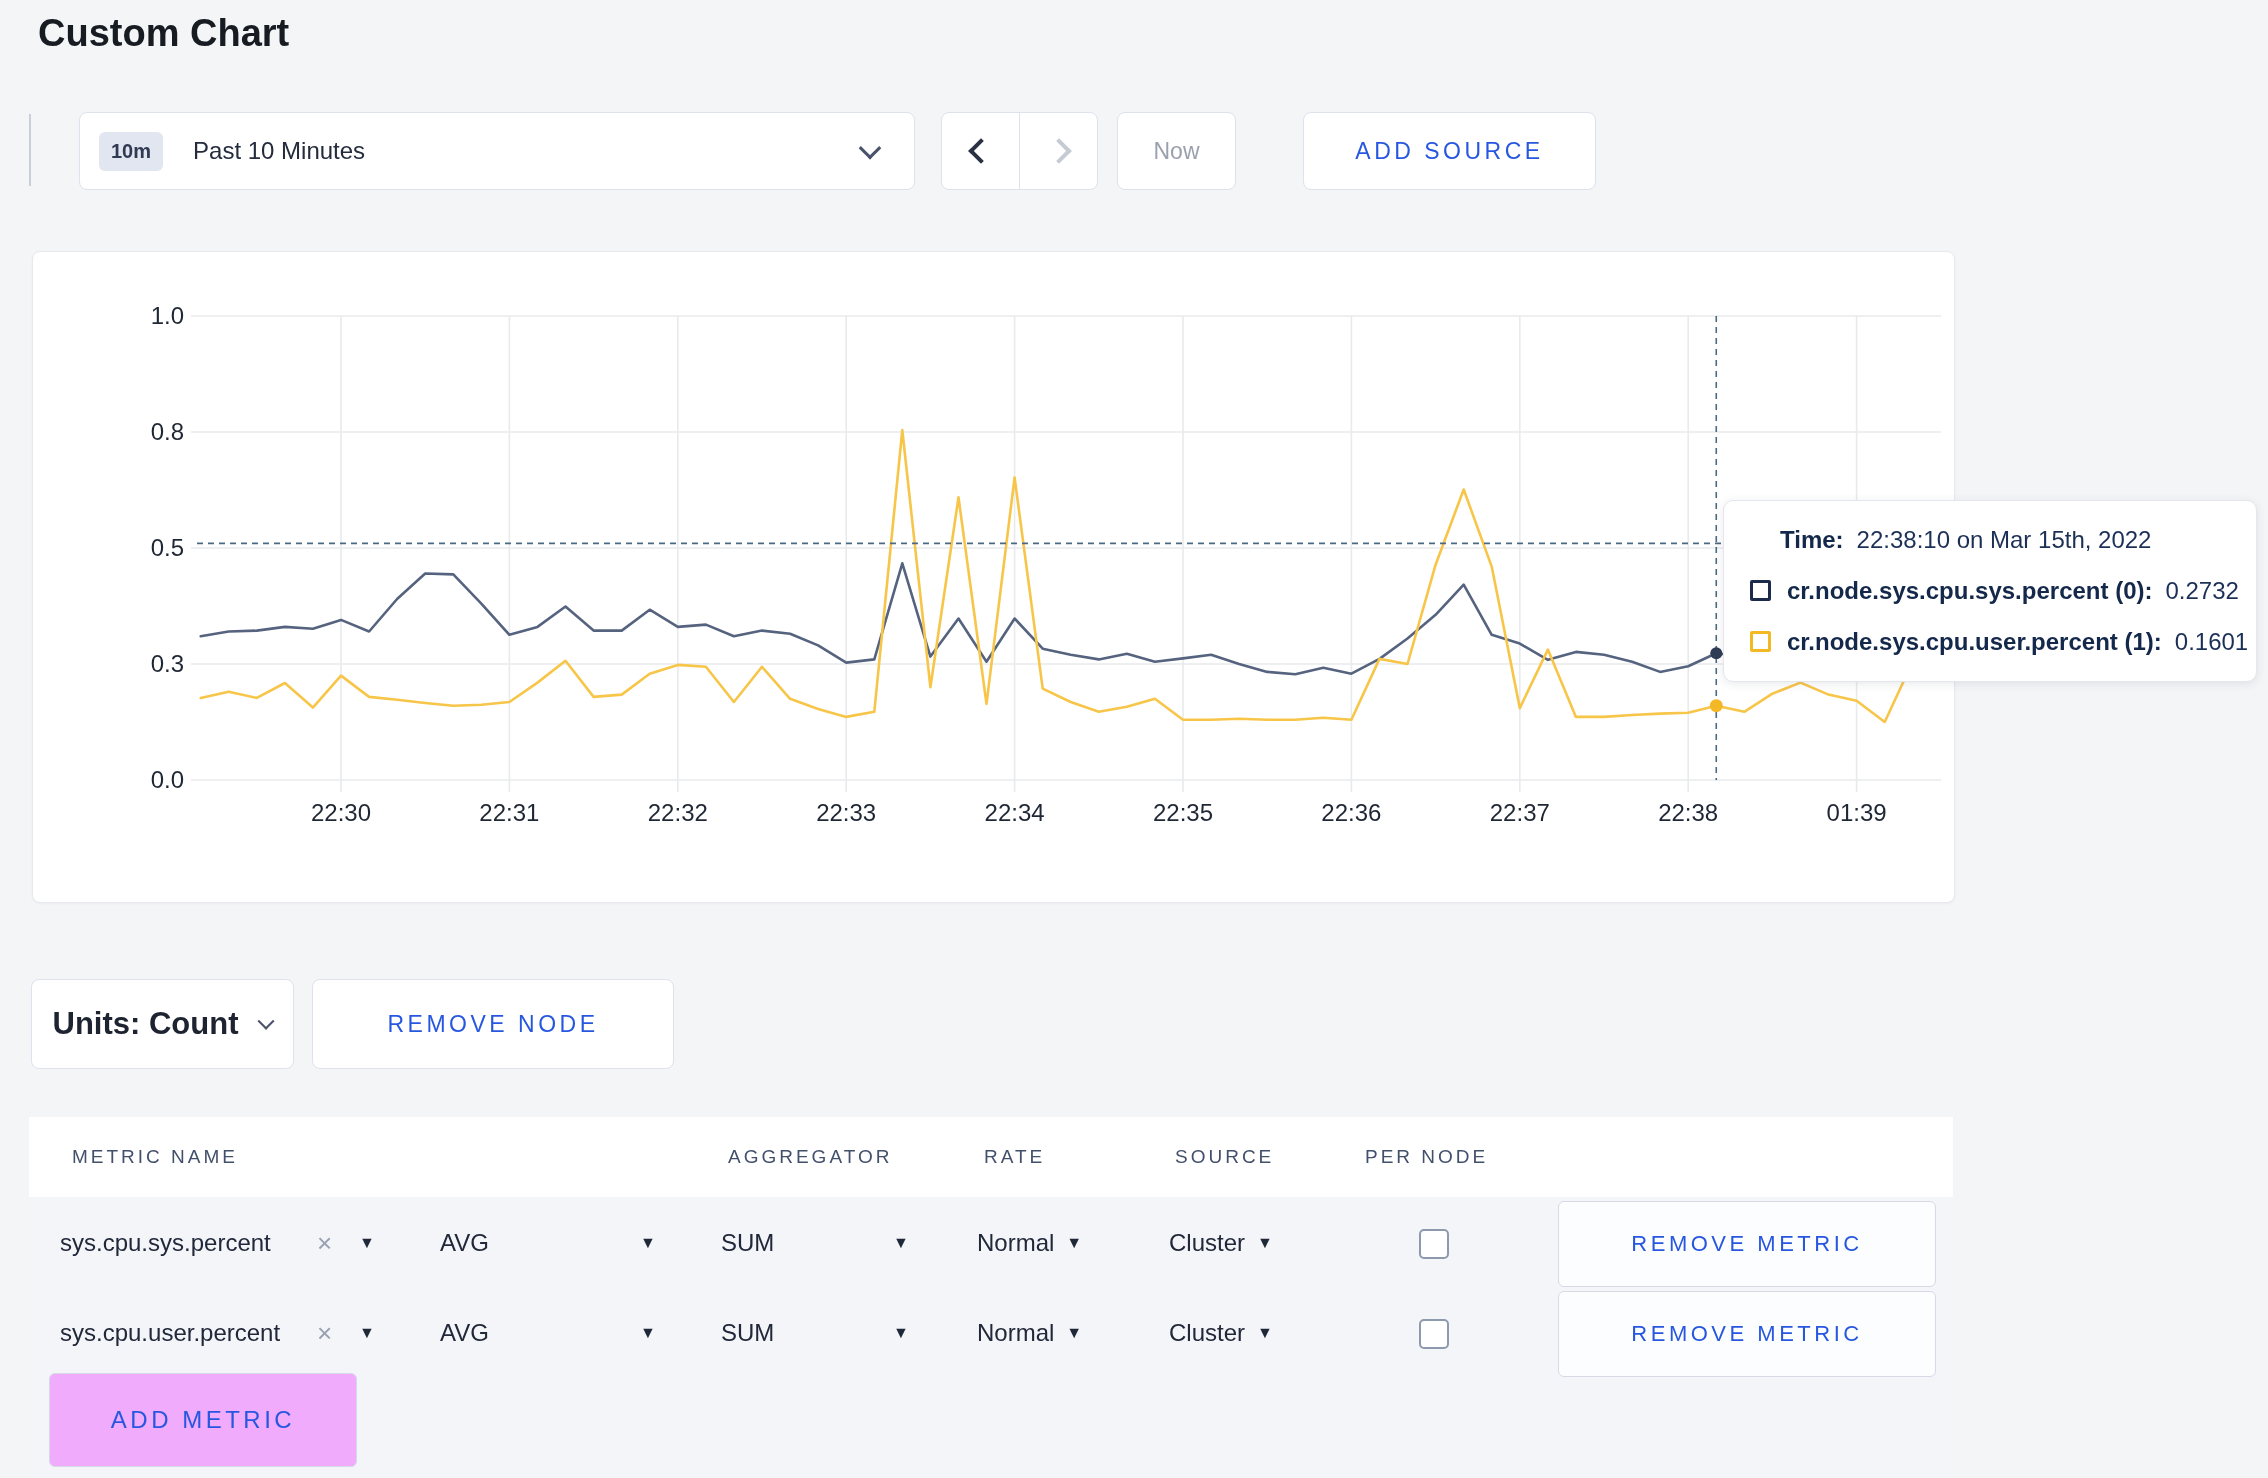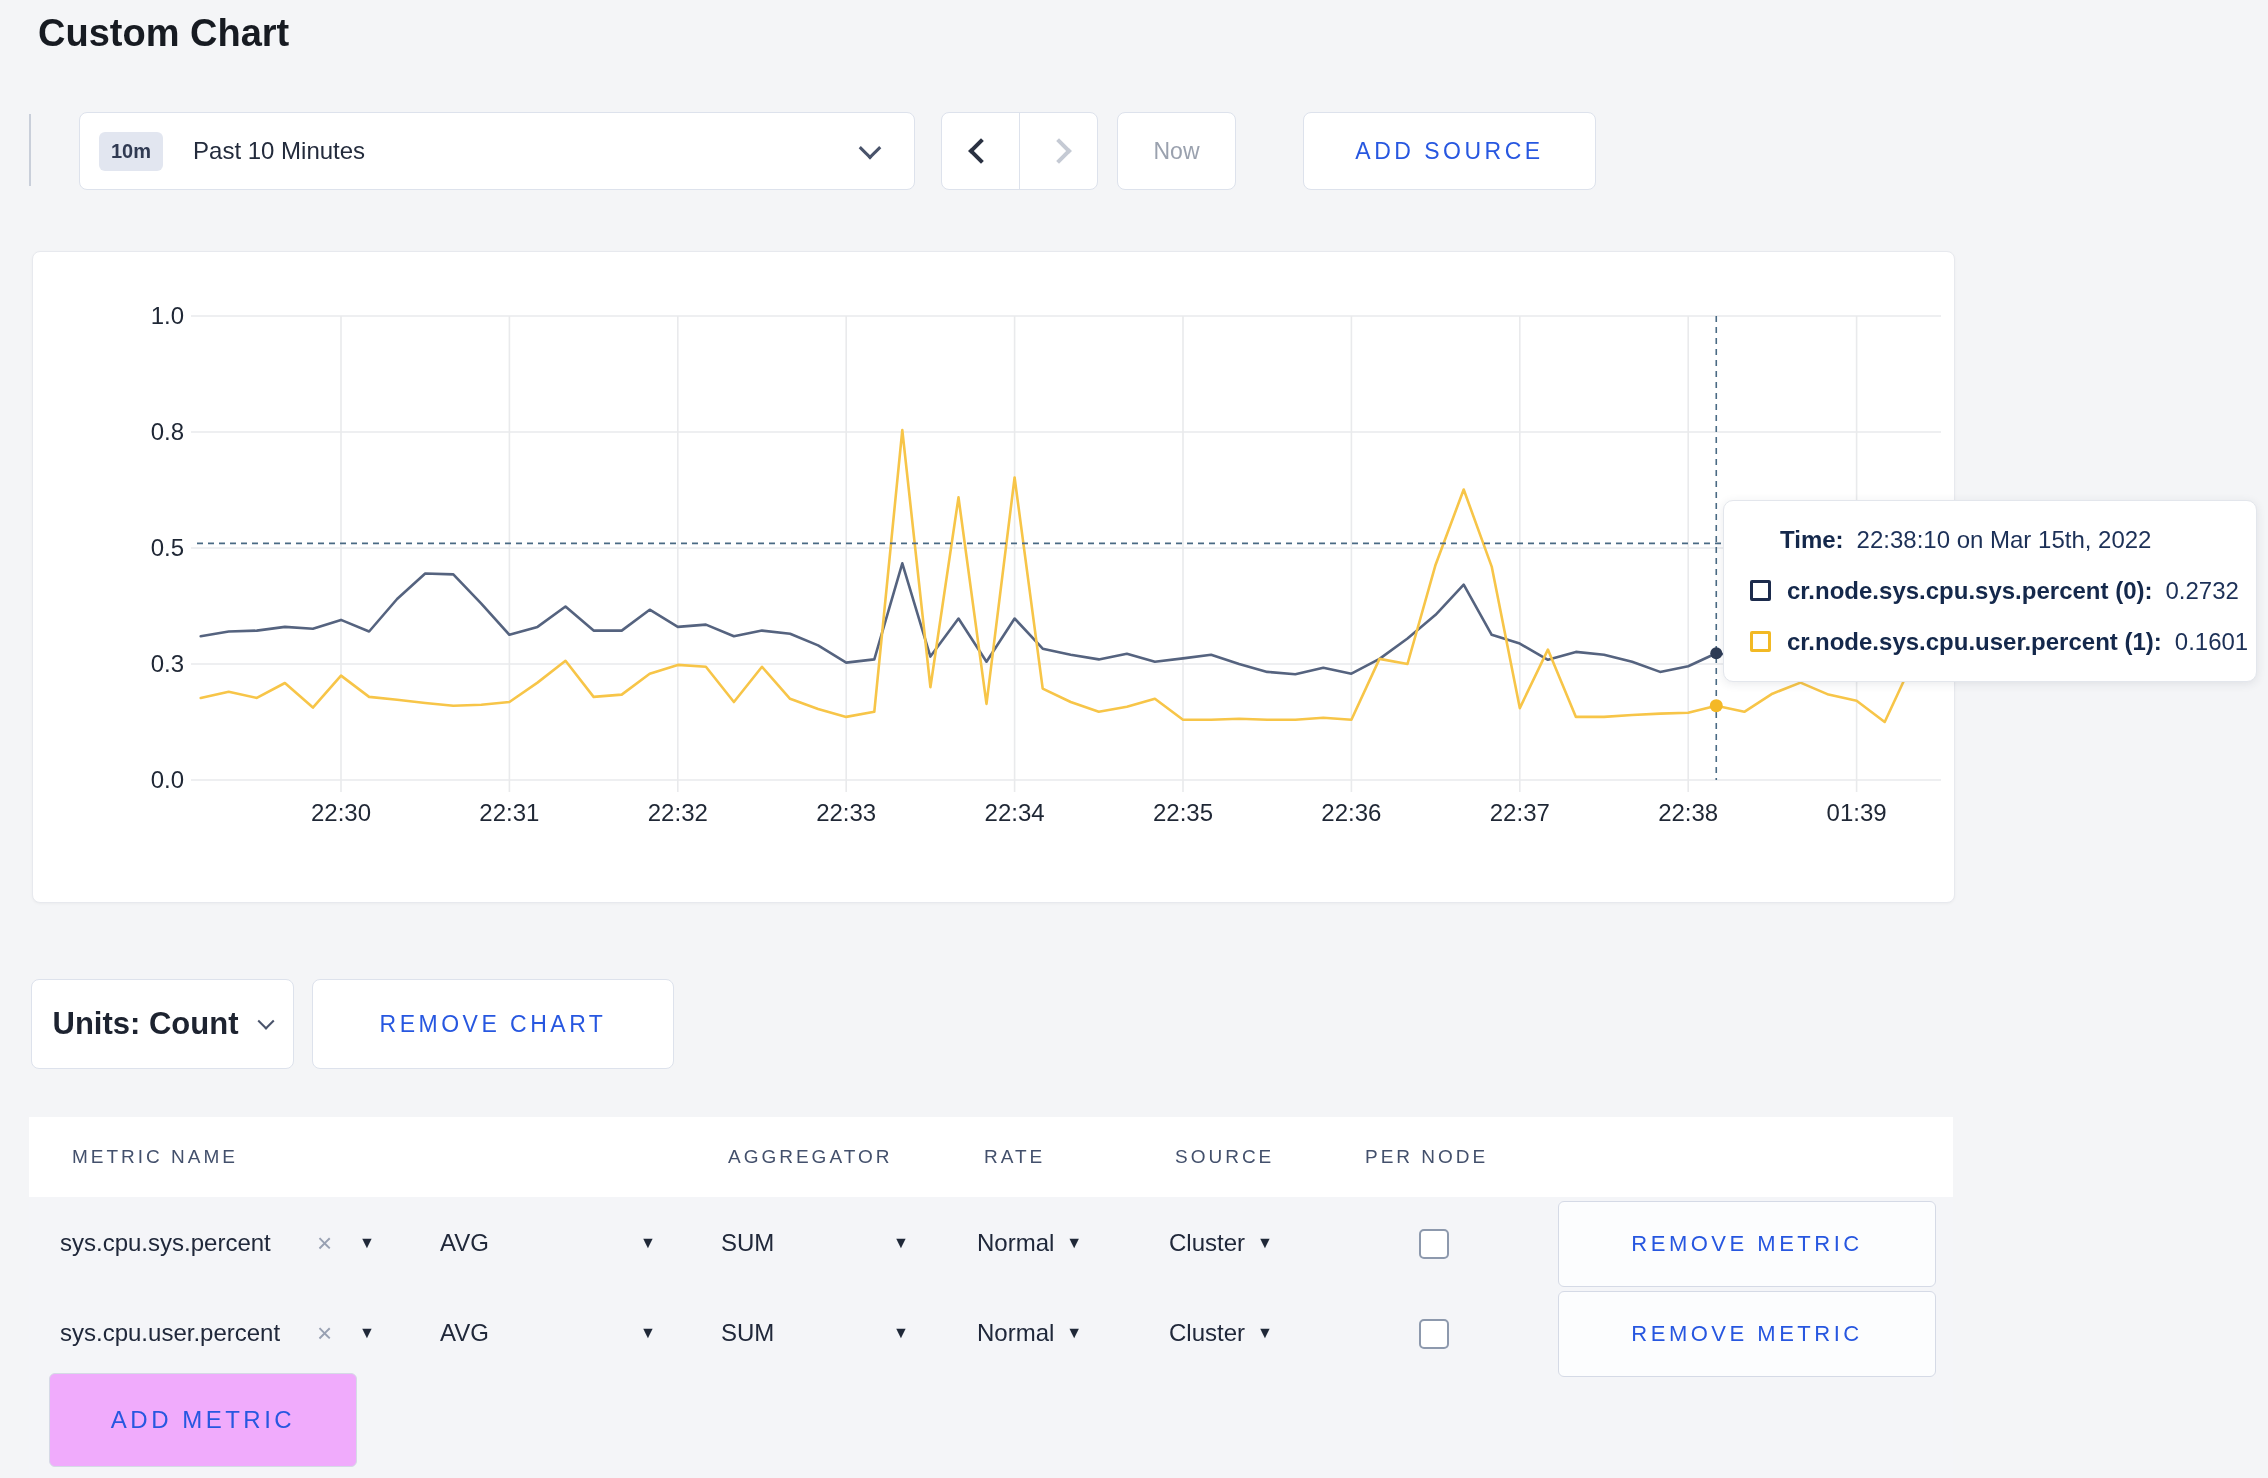--- a/index.html
+++ b/index.html
@@ -169,21 +169,21 @@
       <span class="tt-swatch" id="sw1" style="border-color: rgb(242, 185, 36);"></span>
       <span class="tt-bold">cr.node.sys.cpu.user.percent (1):</span>
       <span class="tt-gap">0.1601</span>
     </div>
   </div>
 
   <div class="box units-box">
     <span>Units: Count</span>
     <span class="units-chev"></span>
   </div>
-  <div class="box blue-btn remove-chart">REMOVE CHART</div>
+  <div class="box blue-btn remove-chart">REMOVE NODE</div>
 
   <div class="tbl-head" id="tbl-head">
       <div class="th" style="left: 43px;">METRIC NAME</div>
       <div class="th" style="left: 699px;">AGGREGATOR</div>
       <div class="th" style="left: 955px;">RATE</div>
       <div class="th" style="left: 1146px;">SOURCE</div>
       <div class="th" style="left: 1336px;">PER NODE</div>
     </div>
   <div class="tbl-body" id="tbl-body">
     <div class="add-metric">ADD METRIC</div>

